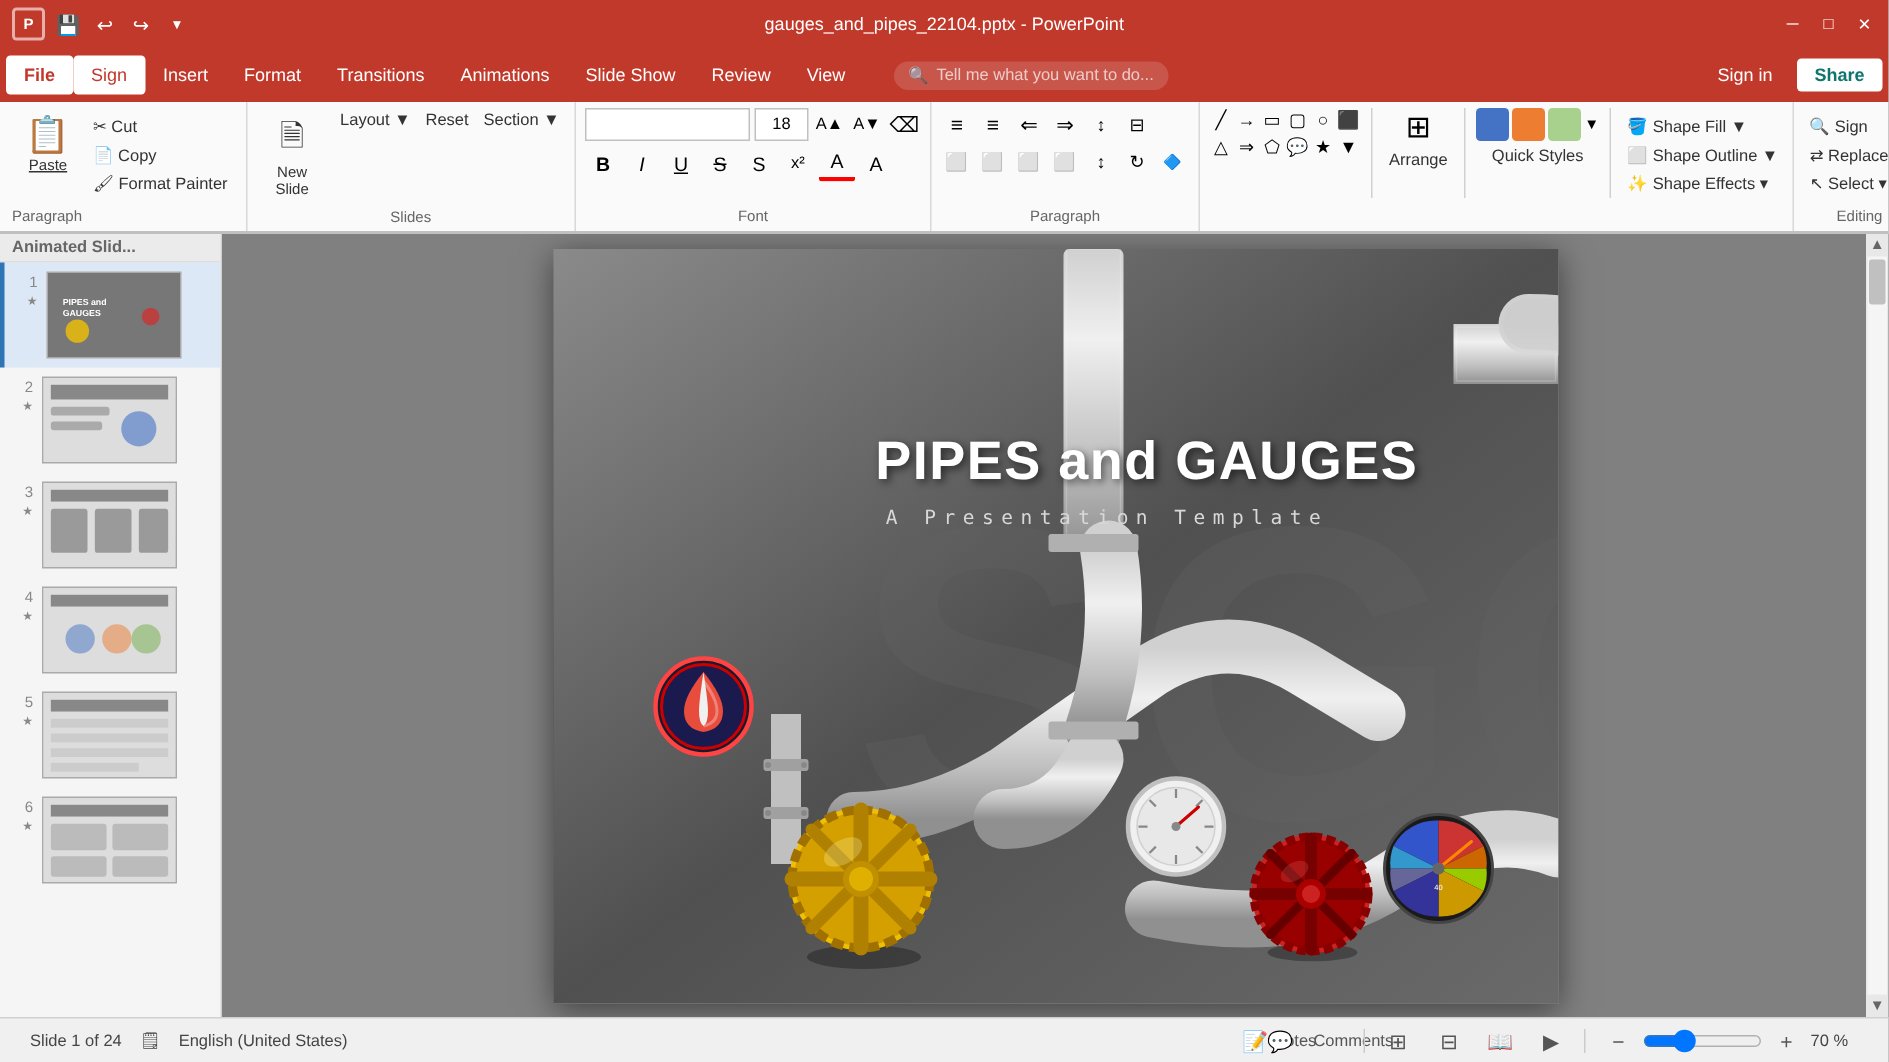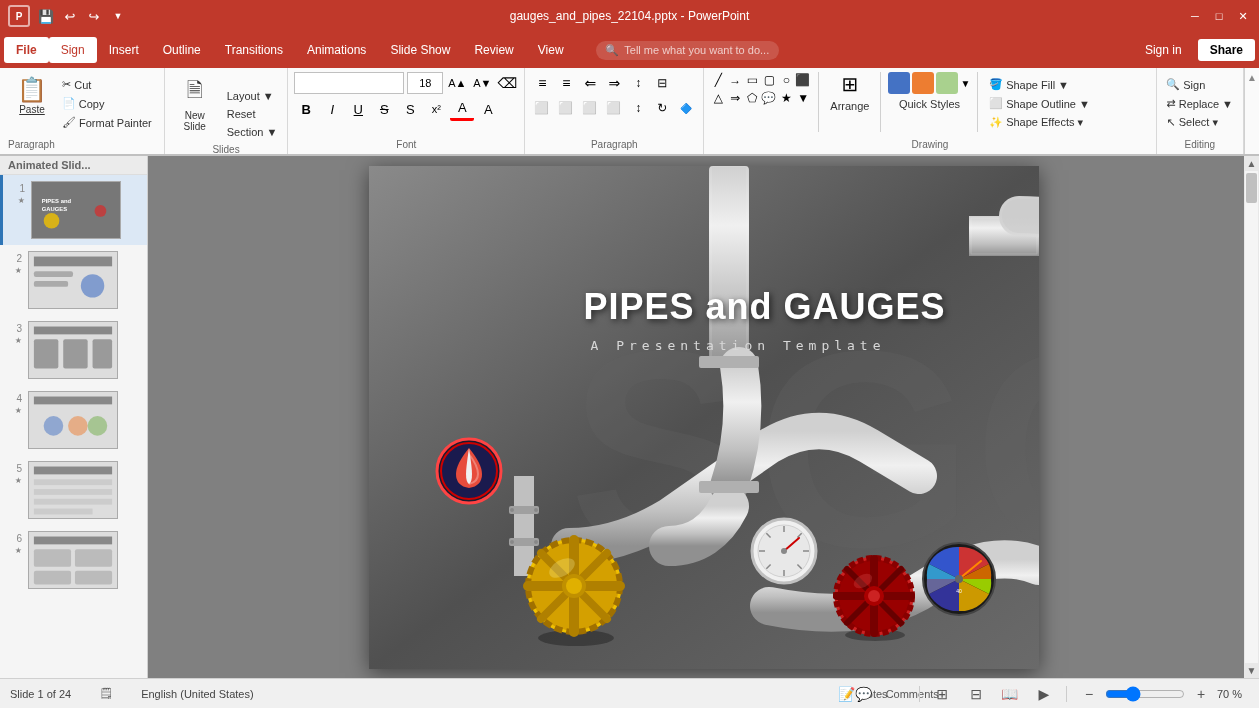--- a/index.html
+++ b/index.html
@@ -33,21 +33,21 @@
     .menu-item {
       padding: 6px 12px;
       color: white;
       font-size: 12px;
       cursor: pointer;
       border-radius: 3px;
     }
     .menu-item.active { background: white; color: #c0392b; font-weight: 600; }
     .sign-in-area { margin-left: auto; display: flex; align-items: center; gap: 8px; }
     .sign-in-btn { color: white; font-size: 12px; cursor: pointer; padding: 4px 8px; }
-    .share-btn { background: white; color: #000000; font-size: 12px; padding: 4px 12px; border-radius: 3px; cursor: pointer; font-weight: 600; }
+    .share-btn { background: white; color: #0f766e; font-size: 12px; padding: 4px 12px; border-radius: 3px; cursor: pointer; font-weight: 600; }
     .search-box { display: flex; align-items: center; background: rgba(255,255,255,0.15); border-radius: 20px; padding: 3px 10px; margin-left: 20px; }
     .search-box span { color: rgba(255,255,255,0.8); font-size: 11px; }
     .ribbon-group {
       display: flex;
       flex-direction: column;
       border-right: 1px solid #d8d8d8;
       padding: 2px 6px;
       min-width: fit-content;
     }
     .ribbon-group:last-child { border-right: none; }
@@ -190,24 +190,24 @@
       font-family: monospace;
     }
 
     
     .status-bar {
       height: 30px;
       background: #f0f0f0;
       border-top: 1px solid #d0d0d0;
       display: flex;
       align-items: center;
-      padding: 0 10px;
+      padding: 0 20px;
       font-size: 11px;
       color: #444;
-      gap: 28px;
+      gap: 12px;
     }
     .status-bar-right { margin-left: auto; display: flex; align-items: center; gap: 10px; }
     .zoom-slider { width: 80px; }
     .view-btn { width: 24px; height: 24px; display: flex; align-items: center; justify-content: center; cursor: pointer; font-size: 14px; color: #555; }
 
     
     .ribbon-collapse { width: 15px; background: #fafafa; display: flex; align-items: flex-start; justify-content: center; padding-top: 4px; font-size: 10px; color: #888; cursor: pointer; border-left: 1px solid #d0d0d0; }
 
     .separator { width: 1px; background: #d0d0d0; height: 60px; margin: 0 3px; }
 
@@ -236,21 +236,21 @@
     <div class="win-btn">─</div>
     <div class="win-btn">□</div>
     <div class="win-btn">✕</div>
   </div>
 </div>
 
 <div class="menu-bar">
   <div class="menu-item active">File</div>
   <div class="menu-item" style="background:white;color:#c0392b;">Sign</div>
   <div class="menu-item">Insert</div>
-  <div class="menu-item">Outline</div>
+  <div class="menu-item">Format</div>
   <div class="menu-item">Transitions</div>
   <div class="menu-item">Animations</div>
   <div class="menu-item">Slide Show</div>
   <div class="menu-item">Review</div>
   <div class="menu-item">View</div>
   <div class="search-box" style="margin-left:20px;">
     <span>🔍</span>
     <span style="margin-left:5px;font-size:11px;color:rgba(255,255,255,0.7);">Tell me what you want to do...</span>
   </div>
   <div class="sign-in-area">
@@ -285,21 +285,21 @@
     <div class="ribbon-group-label">Paragraph</div>
   </div>
 
   <div class="ribbon-group" style="padding:4px 6px;">
     <div style="display:flex;gap:4px;align-items:flex-start;">
       <div class="ribbon-btn large">
         <div style="font-size:20px;">🗎</div>
         <div style="font-size:10px;text-align:center;white-space:pre-wrap;">New
 Slide</div>
       </div>
-      <div style="display:flex;flex-direction:column;gap:2px;margin-top:16px;">
+      <div style="display:flex;flex-direction:row;gap:2px;margin-top:0;">
         <div class="ribbon-btn-small">
           <span>Layout</span>
           <span>▼</span>
         </div>
         <div class="ribbon-btn-small">
           <span>Reset</span>
         </div>
         <div class="ribbon-btn-small">
           <span>Section</span>
           <span>▼</span>
@@ -402,21 +402,20 @@
           <span>⬜</span>
           <span>Shape Outline</span>
           <span>▼</span>
         </div>
         <div class="ribbon-btn-small">
           <span>✨</span>
           <span>Shape Effects ▾</span>
         </div>
       </div>
     </div>
-    <div class="ribbon-group-label">Drawing</div>
   </div>
 
   <div class="ribbon-group" style="padding:4px 6px;">
     <div style="display:flex;flex-direction:column;gap:2px;margin-top:4px;">
       <div class="ribbon-btn-small">
         <span>🔍</span>
         <span>Sign</span>
       </div>
       <div class="ribbon-btn-small">
         <span>⇄</span>

